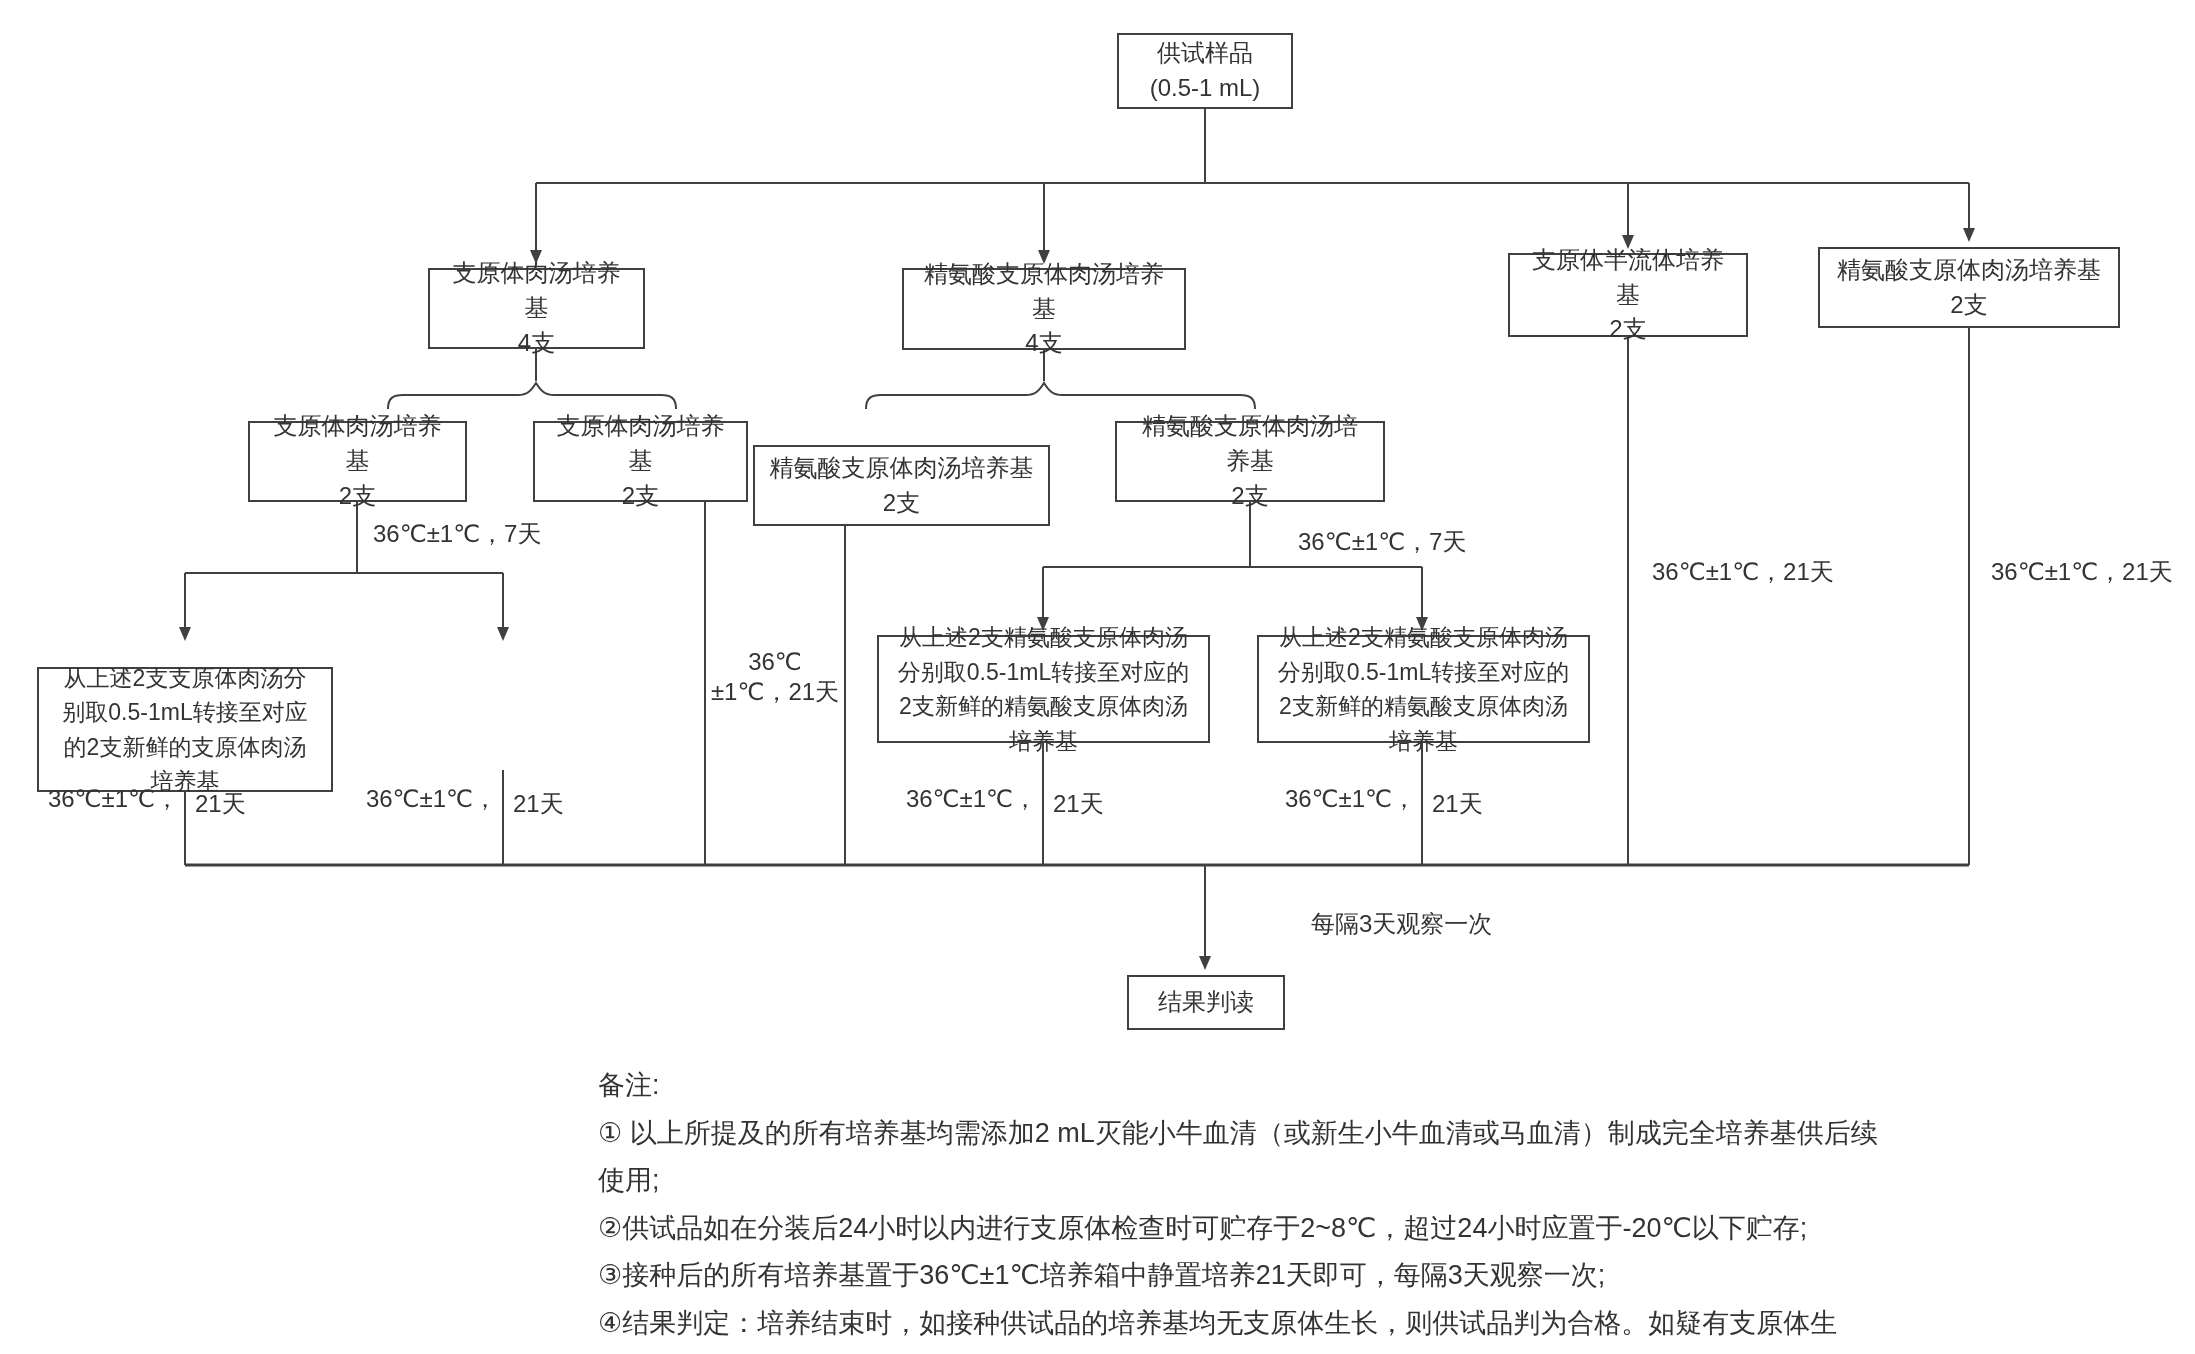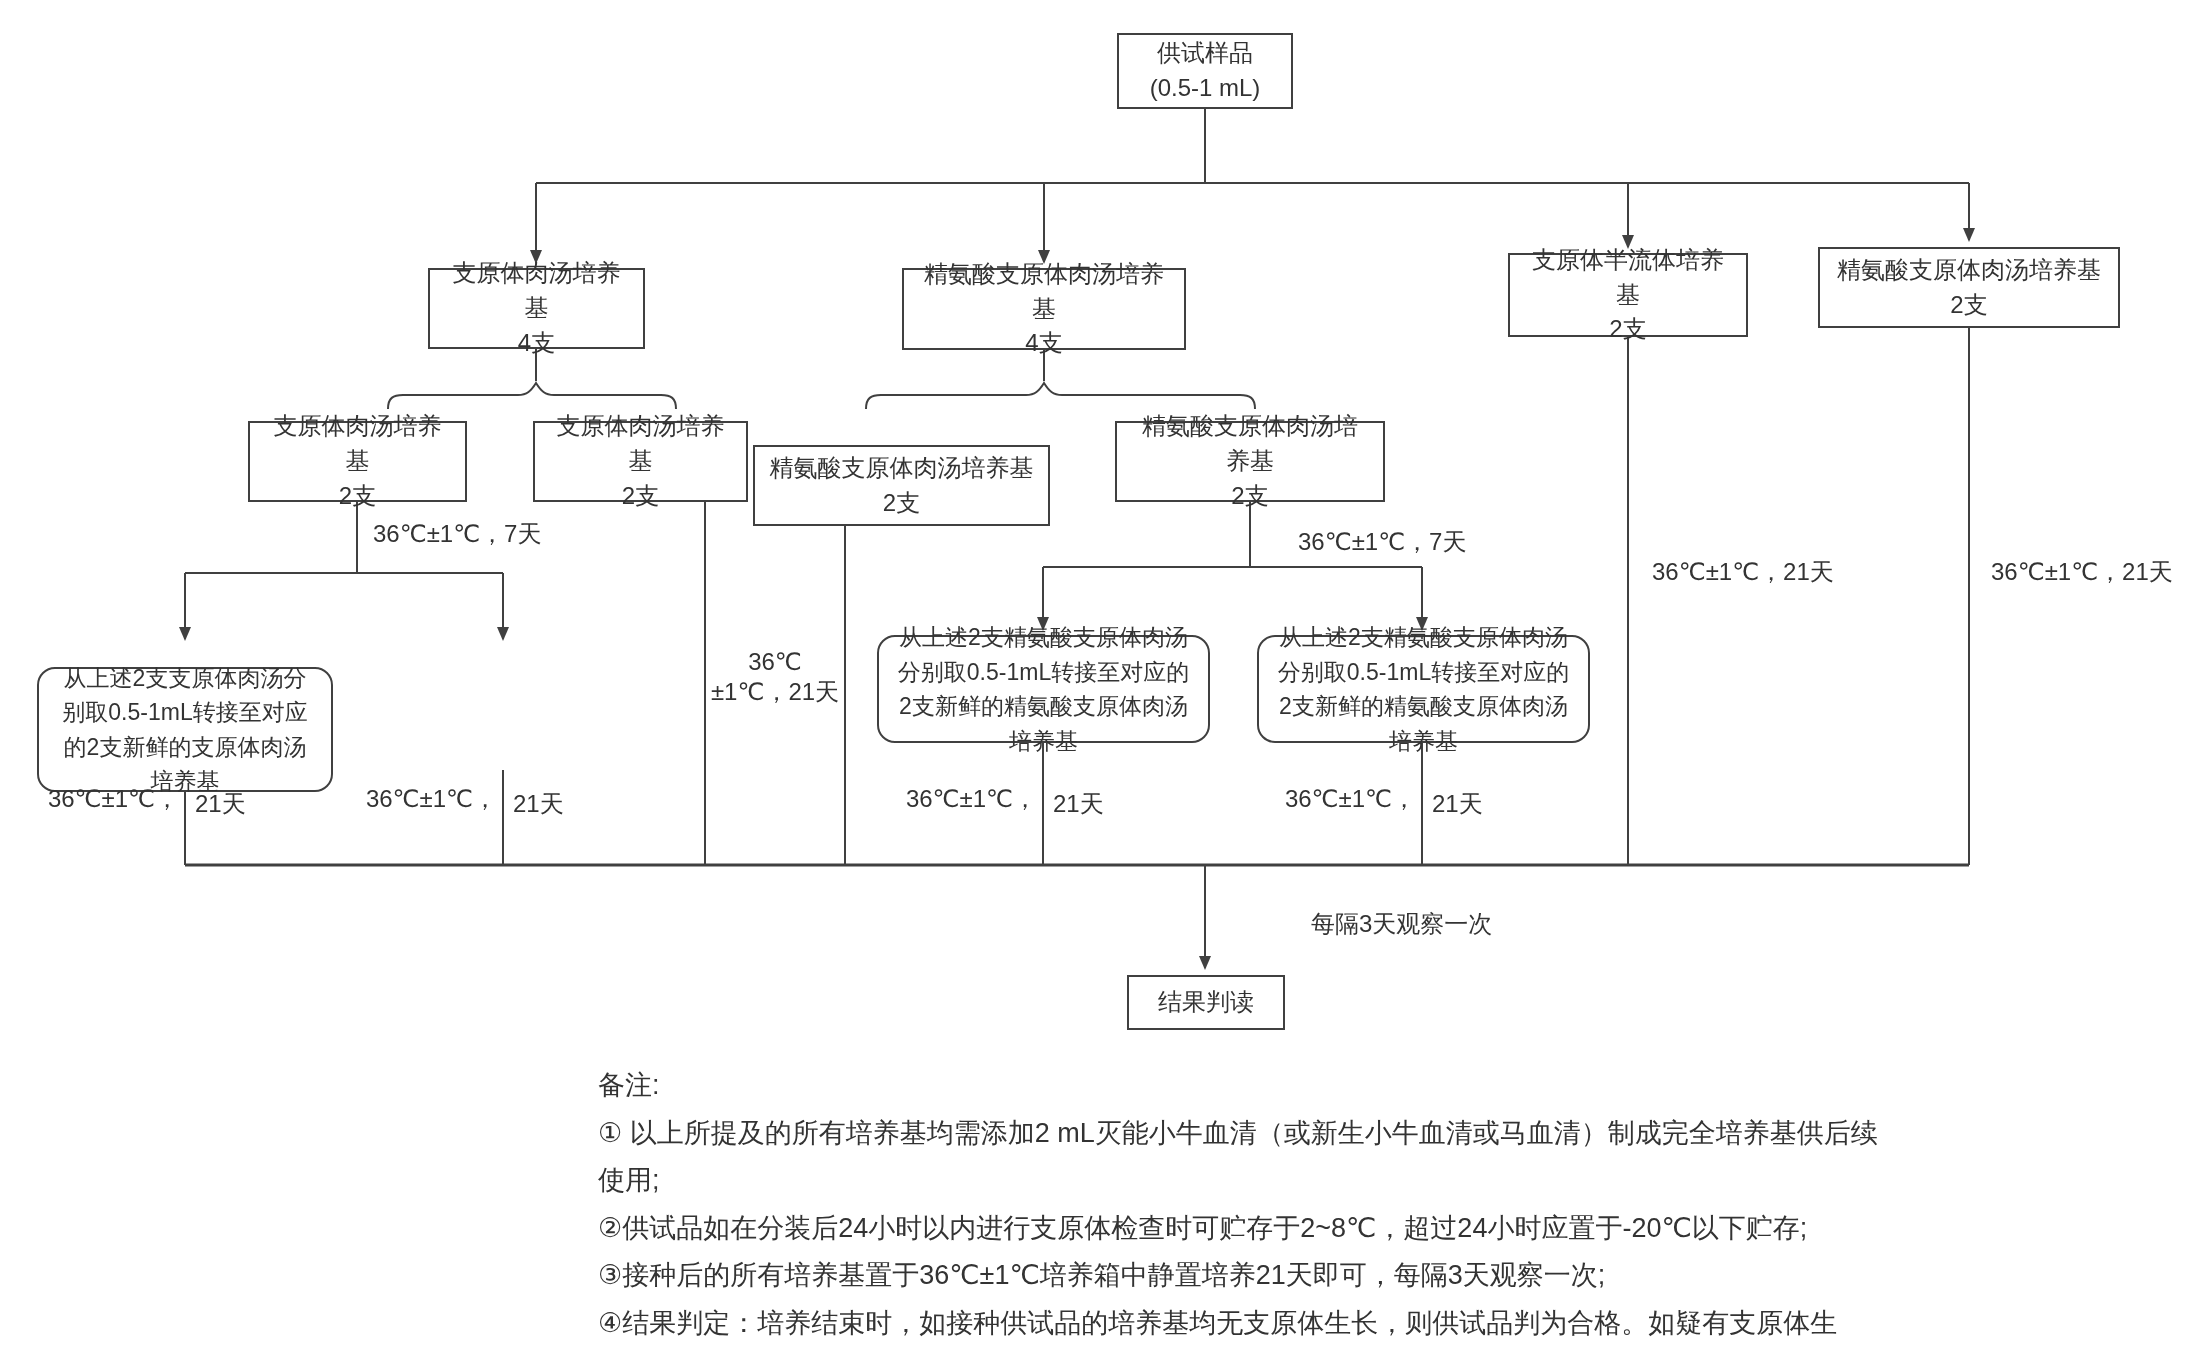--- a/index.html
+++ b/index.html
@@ -16,21 +16,21 @@
     box-sizing:border-box;
     border:2px solid var(--line);
     background:var(--bg);
     display:flex;align-items:center;justify-content:center;
     text-align:center;
     font-size:24px;line-height:1.45;
     color:var(--text);
     white-space:pre-line;
     padding:2px 14px;
   }
-  .node.small-text{font-size:23px;line-height:1.5;border-radius:18px;}
+  .node.small-text{font-size:23px;line-height:1.5;}
   .elabel{
     position:absolute;
     font-size:24px;color:var(--text);
     white-space:nowrap;
   }
   .elabel.wrapped{white-space:pre-line;text-align:center;}
   .vsplit-label{position:absolute;width:0;height:0;overflow:visible;font-size:24px;color:var(--text);}
   .vsplit-label .left{position:absolute;right:6px;top:0;white-space:nowrap;}
   .vsplit-label .right{position:absolute;left:10px;top:5px;white-space:nowrap;}
   .notes{

